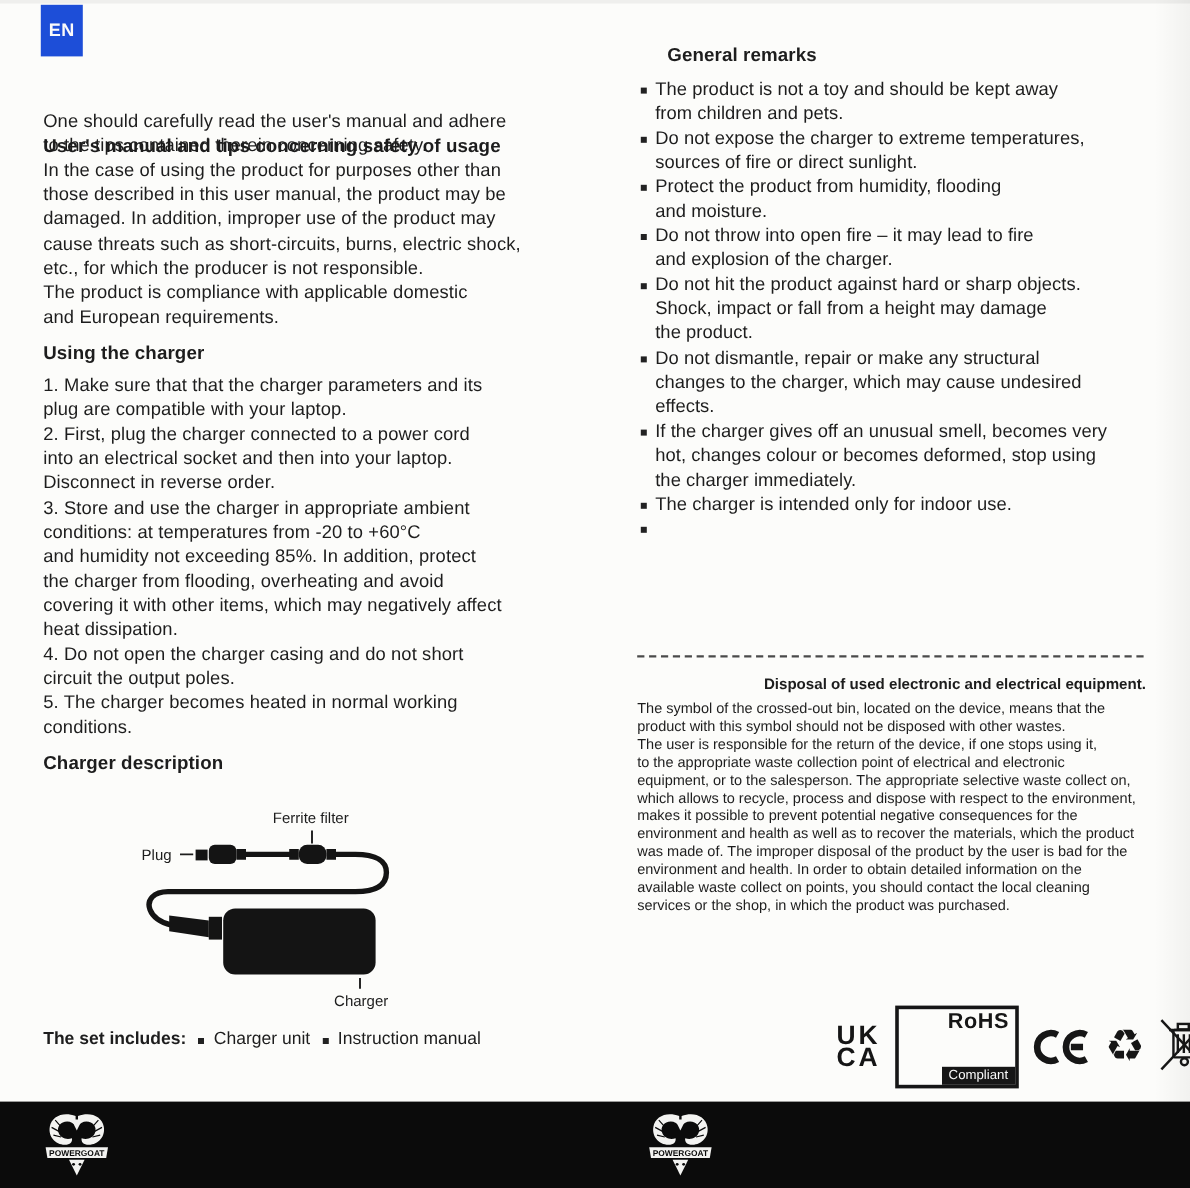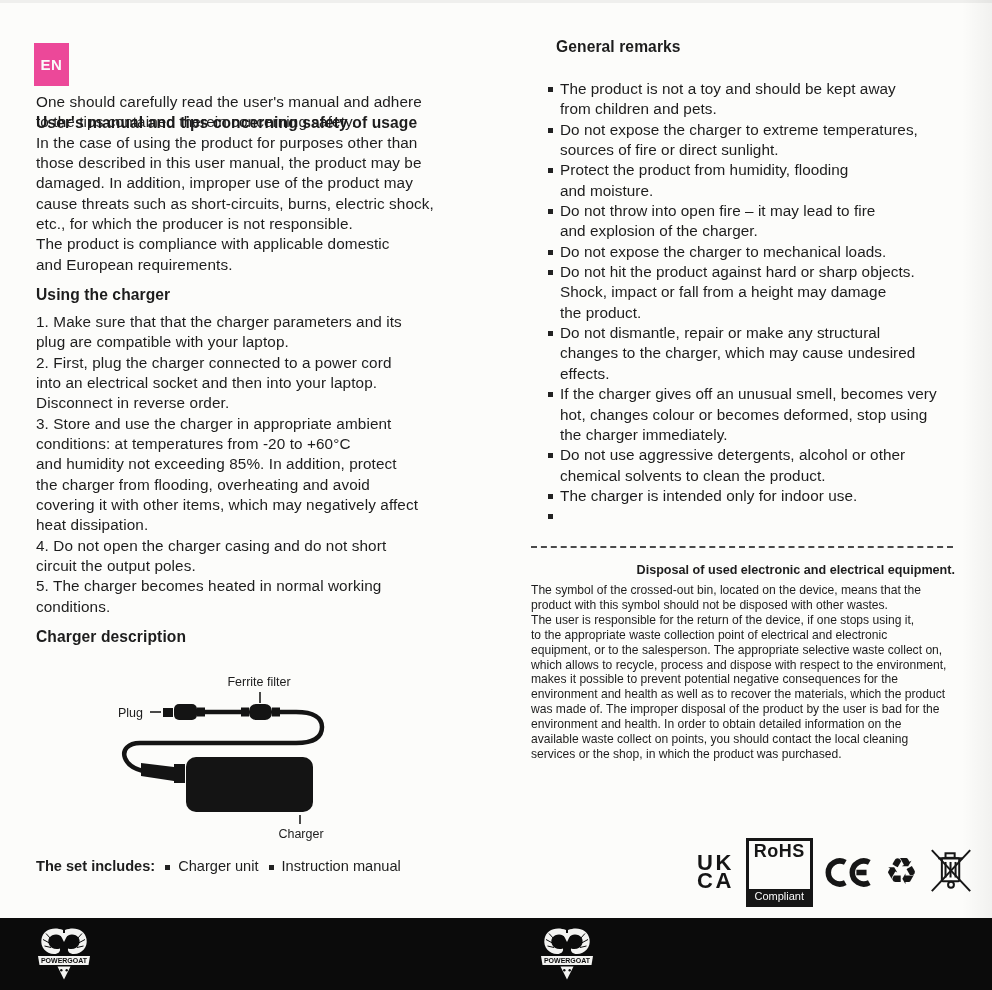--- a/index.html
+++ b/index.html
@@ -1,38 +1,38 @@
 <!DOCTYPE html>
 <html><head>
 <meta charset="utf-8">
 <style>
   html,body{margin:0;padding:0;background:#e9e9e7;}
   .page{position:relative;width:992px;height:990px;background:#fcfcfa;overflow:hidden;
         font-family:"Liberation Sans", sans-serif;color:#1d1d1d;}
   .scan-edge-right{position:absolute;top:0;right:0;width:30px;height:100%;
         background:linear-gradient(to right, rgba(0,0,0,0), rgba(0,0,0,0.045));pointer-events:none;}
   .scan-edge-top{position:absolute;top:0;left:0;width:100%;height:3px;background:rgba(0,0,0,0.05);}
-  .en-badge{position:absolute;left:34px;top:4px;width:35px;height:43px;background:#ec4899;color:#fafafa;
-        display:flex;align-items:center;justify-content:center;font-weight:bold;font-size:15px;letter-spacing:.5px;margin-top:39px;}
+  .en-badge{position:absolute;left:34px;top:4px;width:35px;height:43px;background:#1d4ed8;color:#fafafa;
+        display:flex;align-items:center;justify-content:center;font-weight:bold;font-size:15px;letter-spacing:.5px;}
   .abs{position:absolute;}
   .h{font-weight:bold;font-size:15.6px;letter-spacing:.1px;}
   .body-text{font-size:15.3px;line-height:20.35px;white-space:pre-line;letter-spacing:.1px;}
   .small-h{font-weight:bold;font-size:12.6px;text-align:right;}
   .small-text{font-size:12.1px;line-height:14.9px;white-space:pre-line;}
-  .bullet-list{list-style:none;margin:16px;padding:0;width:424px;}
+  .bullet-list{list-style:none;margin:2px;padding:0;width:424px;}
   .bullet-item{display:flex;}
   .bullet-item .dot{flex:none;width:5px;height:5px;background:#222;margin:8px 7px 0 1px;}
   .bullet-text{font-size:15.3px;line-height:20.35px;white-space:pre-line;letter-spacing:.05px;}
   .divider{border-top:2px dashed #4a4a4a;width:422px;}
   .set-includes{display:flex;align-items:center;font-size:14.6px;}
   .set-includes .dot{width:5px;height:5px;background:#222;margin:2px 8px 0 10px;}
   .set-label{font-weight:bold;}
   .certs{display:flex;align-items:center;gap:12px;height:60px;justify-content:space-between;}
   .ukca{font-weight:800;font-size:22px;line-height:18.5px;letter-spacing:2.5px;color:#151515;}
-  .rohs{border:3px solid #161616;text-align:center;background:#fcfcfa;}
+  .rohs{border:3px solid #161616;text-align:center;background:#fcfcfa;padding-left:36px;}
   .rohs-top{font-weight:800;font-size:18px;padding:0 5px;letter-spacing:.5px;color:#161616;line-height:20px;}
   .rohs-bottom{background:#161616;color:#fafafa;font-size:11px;padding:1px 4px 2px;line-height:12px;margin-top:28px;}
   .recycle{font-family:"DejaVu Sans", sans-serif;font-size:37px;color:#161616;line-height:40px;}
   .footer{position:absolute;left:0;top:918px;width:992px;height:72px;background:#0b0b0b;}
   .goat{position:absolute;top:6px;}
   svg text{font-family:"Liberation Sans", sans-serif;}
 </style>
 </head>
 <body>
 
@@ -125,44 +125,35 @@
         <span class="bullet-text">Protect the product from humidity, flooding
 and moisture.</span>
       </li>
     <li class="bullet-item">
         <span class="dot"></span>
         <span class="bullet-text">Do not throw into open fire – it may lead to fire
 and explosion of the charger.</span>
       </li>
     <li class="bullet-item">
         <span class="dot"></span>
-        <span class="bullet-text">Do not expose the charger to mechanical loads.</span>
-      </li>
-    <li class="bullet-item">
-        <span class="dot"></span>
         <span class="bullet-text">Do not hit the product against hard or sharp objects.
 Shock, impact or fall from a height may damage
 the product.</span>
       </li>
     <li class="bullet-item">
         <span class="dot"></span>
         <span class="bullet-text">Do not dismantle, repair or make any structural
 changes to the charger, which may cause undesired
 effects.</span>
       </li>
     <li class="bullet-item">
         <span class="dot"></span>
         <span class="bullet-text">If the charger gives off an unusual smell, becomes very
 hot, changes colour or becomes deformed, stop using
 the charger immediately.</span>
-      </li>
-    <li class="bullet-item">
-        <span class="dot"></span>
-        <span class="bullet-text">Do not use aggressive detergents, alcohol or other
-chemical solvents to clean the product.</span>
       </li>
     <li class="bullet-item">
         <span class="dot"></span>
         <span class="bullet-text">The charger is intended only for indoor use.</span>
       </li>
     <li class="bullet-item">
         <span class="dot"></span>
       </li>
   </ul>
 

